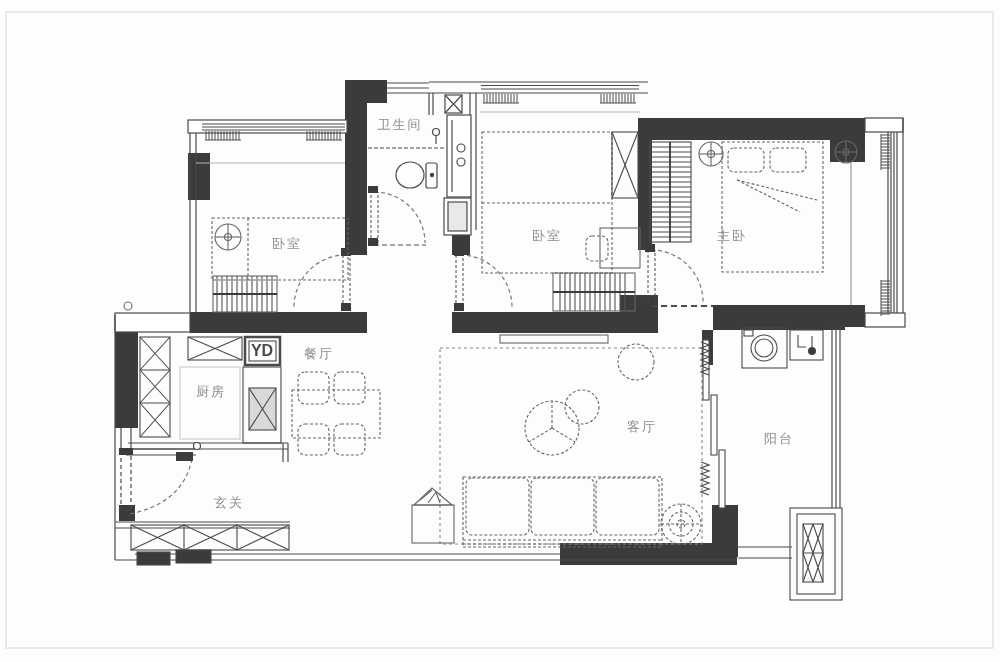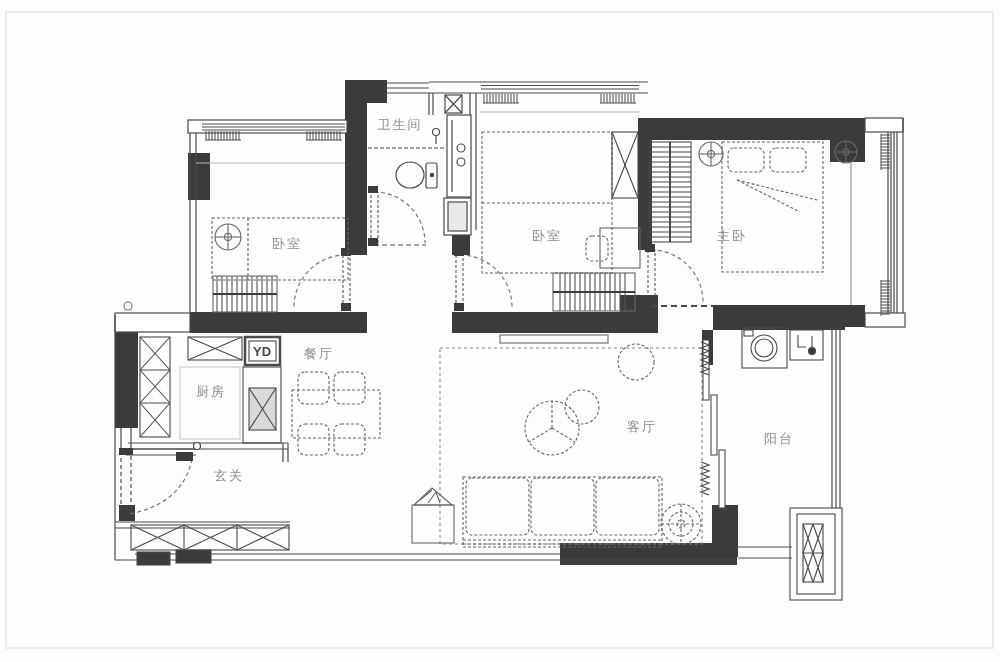--- a/index.html
+++ b/index.html
@@ -7,21 +7,21 @@
   body{width:1000px;height:662px;overflow:hidden;font-family:"Liberation Sans",sans-serif;}
   .canvas{position:relative;width:1000px;height:662px;background:#fdfdfd;}
   svg.plan{position:absolute;left:0;top:0;width:1000px;height:662px;display:block;}
   .room-label{
     position:absolute;transform:translate(-50%,-50%);
     color:#8d8d8d;font-size:13px;letter-spacing:2px;white-space:nowrap;
     font-family:Liberation Serif, serif;
   }
   .duct-label{
     position:absolute;transform:translate(-50%,-50%);
-    color:#4a4a4a;font-size:13px;font-weight:bold;letter-spacing:0px;
+    color:#4a4a4a;font-size:16px;font-weight:bold;letter-spacing:0px;
   }
 </style>
 </head>
 <body>
 
 <div class="canvas">
 <svg class="plan" viewBox="0 0 1000 662">
   <defs>
     <path id="comb" d="M0,9 L36,9 M1,0 V9 M4,0 V9 M7,0 V9 M10,0 V9 M13,0 V9 M16,0 V9 M19,0 V9 M22,0 V9 M25,0 V9 M28,0 V9 M31,0 V9 M34,0 V9" stroke="#4a4a4a" stroke-width="1" fill="none"></path>
     <path id="coil" d="M0,0 l8,3 l-8,3 l8,3 l-8,3 l8,3 l-8,3 l8,3 l-8,3 l8,3 l-8,3 l8,3" stroke="#4a4a4a" stroke-width="1.2" fill="none"></path>
@@ -343,17 +343,17 @@
     </g>
   </g>
 </svg>
 
   <span class="room-label" style="left:287px;top:244px">卧室</span>
   <span class="room-label" style="left:400px;top:125px">卫生间</span>
   <span class="room-label" style="left:547px;top:236px">卧室</span>
   <span class="room-label" style="left:732px;top:236px">主卧</span>
   <span class="room-label" style="left:211px;top:392px">厨房</span>
   <span class="room-label" style="left:319px;top:354px">餐厅</span>
-  <span class="room-label" style="left:229px;top:476px">玄关</span>
+  <span class="room-label" style="left:229px;top:503px">玄关</span>
   <span class="room-label" style="left:642px;top:427px">客厅</span>
   <span class="room-label" style="left:779px;top:439px">阳台</span>
   <span class="duct-label" style="left:262px;top:351px">YD</span>
 </div>
 
 </body></html>

